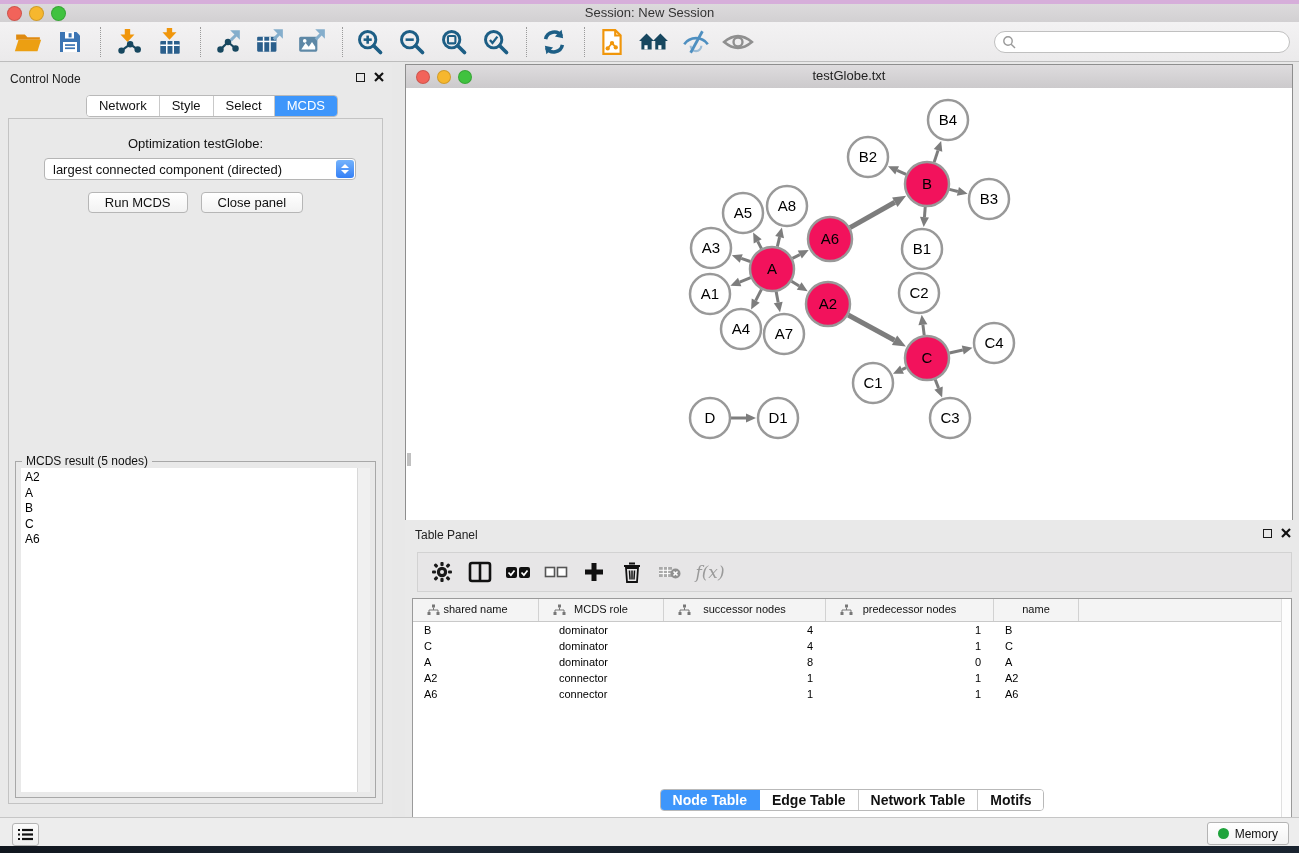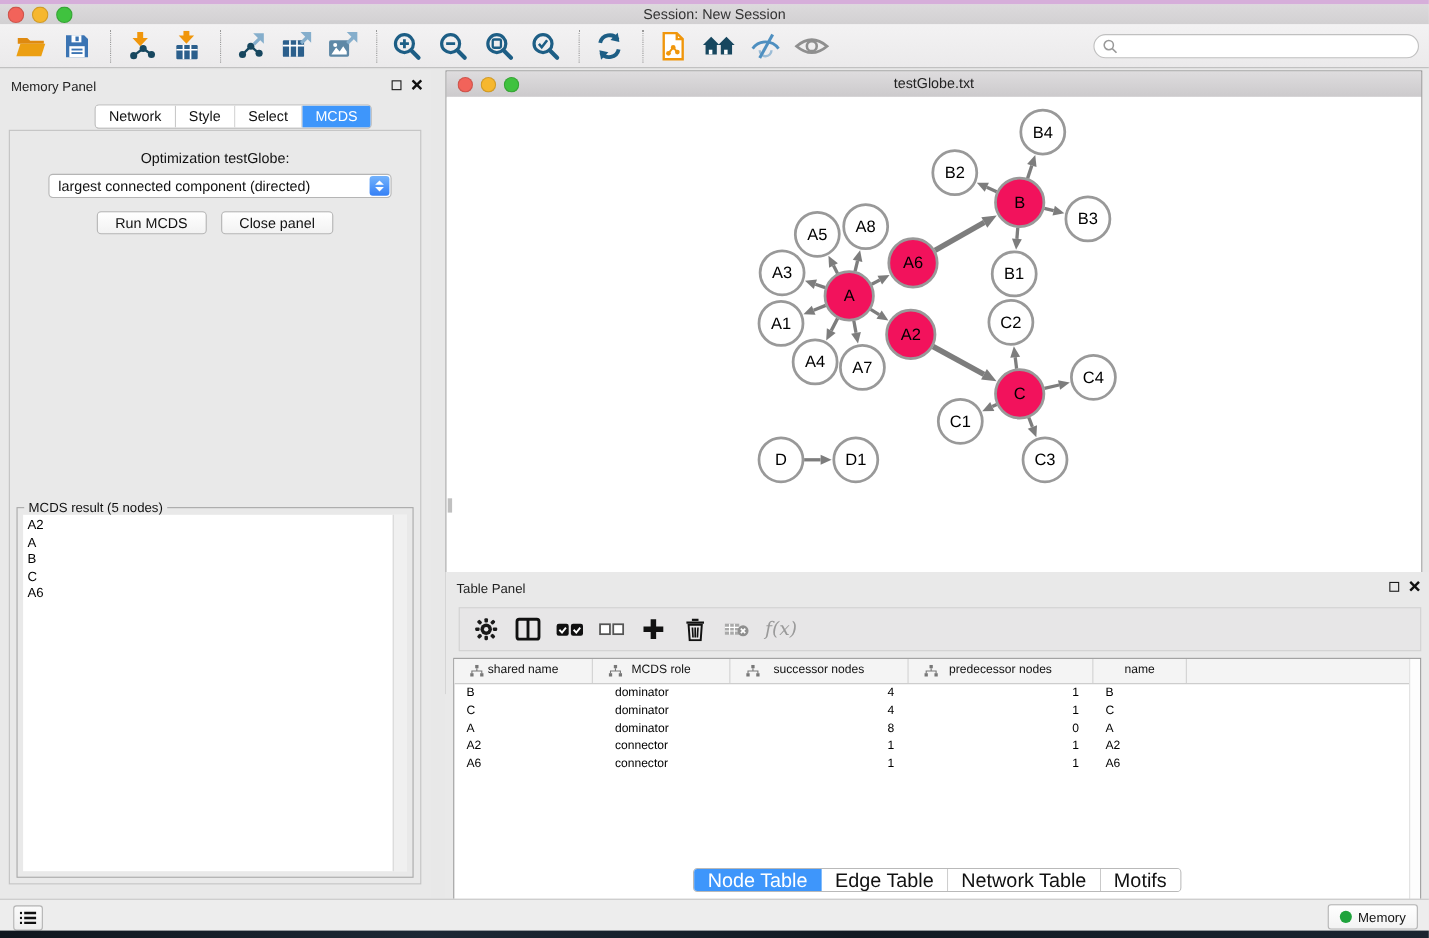--- a/index.html
+++ b/index.html
@@ -65,21 +65,21 @@
   .fx{font-family:"DejaVu Serif","Liberation Serif",serif;font-style:italic;font-size:17px;color:#9a9a9a;margin-left:2px;}
   .ttable{position:absolute;left:7px;right:7px;top:78px;height:228px;background:#fff;border:1px solid #9a9a9a;box-sizing:border-box;overflow:hidden;}
   .thead{display:flex;height:22px;background:#f4f4f4;border-bottom:1px solid #c9c9c9;}
   .th{position:relative;border-right:1px solid #d2d2d2;box-sizing:border-box;font-size:11px;color:#111;text-align:center;line-height:21px;}
   .th .hicon{position:absolute;left:14px;top:5px;}
   .th.filler{border-right:none;flex:1;}
   .trow{display:flex;height:16px;}
   .td{box-sizing:border-box;font-size:11px;color:#000;line-height:16px;white-space:nowrap;overflow:hidden;}
   .tscroll{position:absolute;top:0;bottom:0;right:0;width:9px;background:#fdfdfd;border-left:1px solid #e0e0e0;}
   .tp-tabs{position:absolute;left:0;right:0;top:269px;display:flex;justify-content:center;}
-  .tp-tabs .tab{font-size:18px;}
+  .tp-tabs .tab{font-size:14px;font-weight:bold;}
   
   .statusbar{position:absolute;left:0;top:817px;width:100%;height:29px;background:#ededed;border-top:1px solid #c6c6c6;box-sizing:border-box;}
   .listbtn{position:absolute;left:12px;top:5px;width:25px;height:21px;background:linear-gradient(#fbfbfb,#eee);border:1px solid #b4b4b4;border-radius:3px;display:flex;align-items:center;justify-content:center;}
   .membtn{position:absolute;right:10px;top:4px;height:21px;background:linear-gradient(#ffffff,#f3f3f3);border:1px solid #b4b4b4;border-radius:3px;display:flex;align-items:center;gap:6px;padding:0 10px;font-size:12px;color:#111;}
   .memdot{width:11px;height:11px;border-radius:50%;background:#1fa33c;}
   .desktopstrip{position:absolute;left:0;bottom:0;width:100%;height:7px;background:linear-gradient(90deg,#10161e,#1d2835 30%,#121a23 60%,#1a2430);}
   svg{display:block;}
 </style>
 </head>
 <body>
@@ -246,21 +246,21 @@
 </div>
 <div class="searchbox">
   <svg width="14" height="14" viewBox="0 0 14 14">
       <circle cx="6" cy="6" r="4.2" fill="none" stroke="#999" stroke-width="1.4"></circle>
       <line x1="9.2" y1="9.2" x2="13" y2="13" stroke="#999" stroke-width="1.4"></line>
     </svg>
   <input placeholder="" style="">
 </div>
 
 <div class="cpanel">
-  <div class="panel-title">Memory Panel</div>
+  <div class="panel-title">Control Node</div>
   <div class="panel-winbtns">
     <div class="wb-float"></div>
     <svg width="10" height="10" viewBox="0 0 10 10">
         <g stroke="#111" stroke-width="2.2">
           <line x1="1" y1="1" x2="9" y2="9"></line>
           <line x1="9" y1="1" x2="1" y2="9"></line>
         </g>
       </svg>
   </div>
   <div class="cp-tabs">

